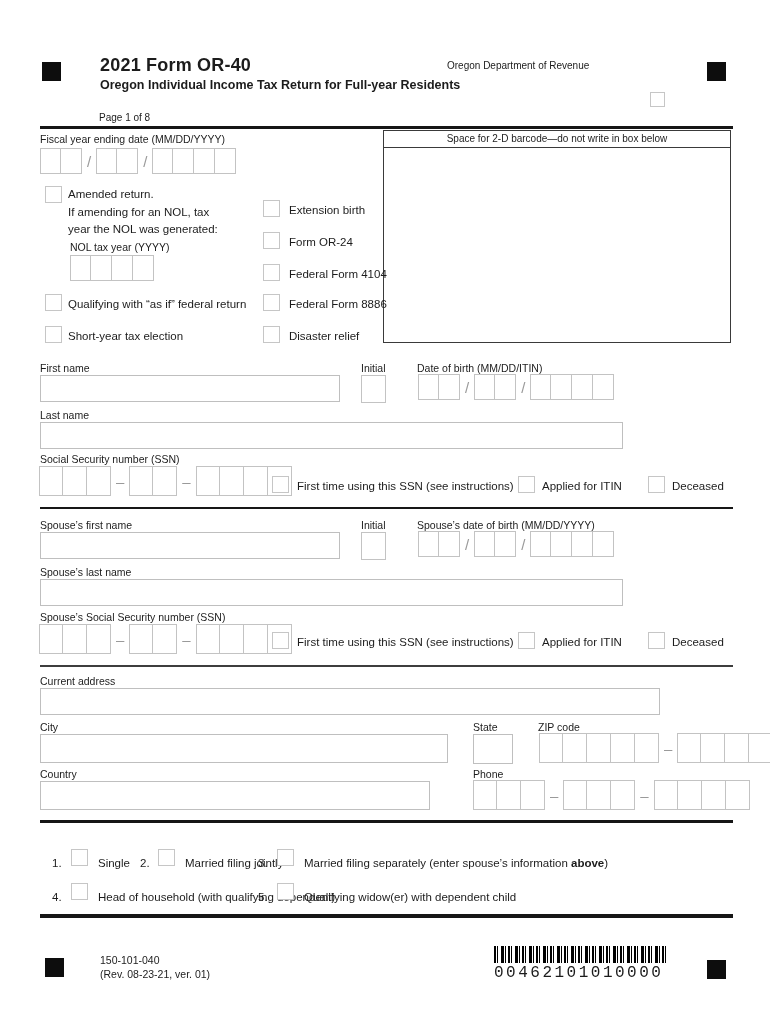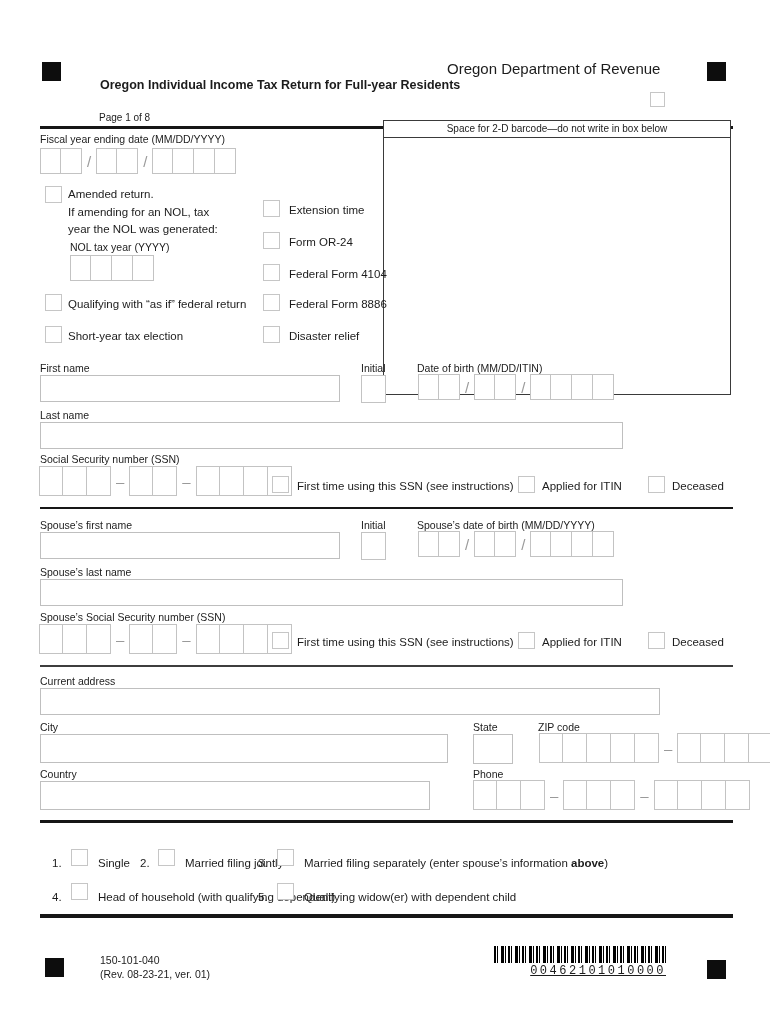--- a/index.html
+++ b/index.html
@@ -6,21 +6,21 @@
   html,body { background:#fff; }
   .page {
     position:relative; width:770px; height:1024px; background:#ffffff;
     font-family:"Liberation Sans","DejaVu Sans",sans-serif; color:#1c1c1c;
     overflow:hidden;
   }
   .abs { position:absolute; }
   .regmark { width:19px; height:19px; background:#0d0d0d; }
   .title { font-size:18px; font-weight:bold; letter-spacing:.2px; }
   .subtitle { font-size:12.5px; font-weight:bold; }
-  .agency { font-size:15px; }
+  .agency { font-size:10px; }
   .smalltext { font-size:10px; }
   .lbl { font-size:10.5px; white-space:nowrap; }
   .cblbl { font-size:11.5px; white-space:nowrap; }
   .rule { background:#161616; }
   .rule.thin { background:#3d3d3d; }
   .cbx {
     display:inline-block; width:17px; height:17px;
     border:1.5px solid #c6c6c6; background:#fff;
   }
   .cbx.sm { width:15px; height:15px; }
@@ -41,41 +41,42 @@
     border-bottom:1.5px solid #3a3a3a;
   }
   .barcode {
     height:17px;
     background:repeating-linear-gradient(90deg,
       #000 0 2px, #fff 2px 3px, #000 3px 4px, #fff 4px 7px,
       #000 7px 10px, #fff 10px 11px, #000 11px 12px, #fff 12px 14px);
   }
   .bcdigits {
     font-family:"Liberation Mono","DejaVu Sans Mono",monospace;
-    font-size:12px; letter-spacing:2.5px; text-align:right; white-space:nowrap;text-decoration:underline;
+    font-size:16px; letter-spacing:2.5px; text-align:left; white-space:nowrap;
   }
   .fstitle { font-size:13.5px; font-weight:bold; }
   .fssub { font-size:11.5px; font-weight:normal; }
   .num { font-size:11.5px; }
   b.inlb { font-weight:bold; }
 </style>
 </head>
 <body>
 
 <div class="page">
 
   <div class="abs regmark" style="left:42px;top:62px"></div>
   <div class="abs regmark" style="left:707px;top:62px"></div>
+  <div class="abs title" style="left:100px;top:55px">2021 Form OR-40</div>
   <div class="abs subtitle" style="left:100px;top:78px">Oregon Individual Income Tax Return for Full-year Residents</div>
   <div class="abs agency" style="left:447px;top:60px">Oregon Department of Revenue</div>
   <span class="abs cbx sm" style="left:650px;top:92px"></span>
   <div class="abs smalltext" style="left:99px;top:112px">Page 1 of 8</div>
   <div class="abs rule" style="left:40px;top:126px;width:693px;height:3px"></div>
 
-  <div class="abs bcodebox" style="left:383px;top:120px;width:348px;height:275px">
+  <div class="abs bcodebox" style="left:383px;top:130px;width:348px;height:213px">
     <div class="bchead">Space for 2-D barcode—do not write in box below</div>
   </div>
 
   <div class="abs lbl" style="left:40px;top:133px">Fiscal year ending date (MM/DD/YYYY)</div>
   <div class="abs cellgroup sm" style="left:40px;top:148px">
       <span class="run">
         <span class="cell"></span>
         <span class="cell"></span>
       </span>
       <span class="sep">/</span>
@@ -100,21 +101,21 @@
   <div class="abs cellgroup sm" style="left:70px;top:255px">
       <span class="run">
         <span class="cell"></span>
         <span class="cell"></span>
         <span class="cell"></span>
         <span class="cell"></span>
       </span>
     </div>
 
   <span class="abs cbx" style="left:263px;top:200px"></span>
-  <div class="abs cblbl" style="left:289px;top:204px">Extension time</div>
+  <div class="abs cblbl" style="left:289px;top:204px">Extension birth</div>
   <span class="abs cbx" style="left:263px;top:232px"></span>
   <div class="abs cblbl" style="left:289px;top:236px">Form OR-24</div>
   <span class="abs cbx" style="left:263px;top:264px"></span>
   <div class="abs cblbl" style="left:289px;top:268px">Federal Form 4104</div>
   <span class="abs cbx" style="left:263px;top:294px"></span>
   <div class="abs cblbl" style="left:289px;top:298px">Federal Form 8886</div>
 
   <span class="abs cbx" style="left:45px;top:294px"></span>
   <div class="abs cblbl" style="left:68px;top:298px">Qualifying with “as if” federal return</div>
   <span class="abs cbx" style="left:45px;top:326px"></span>

